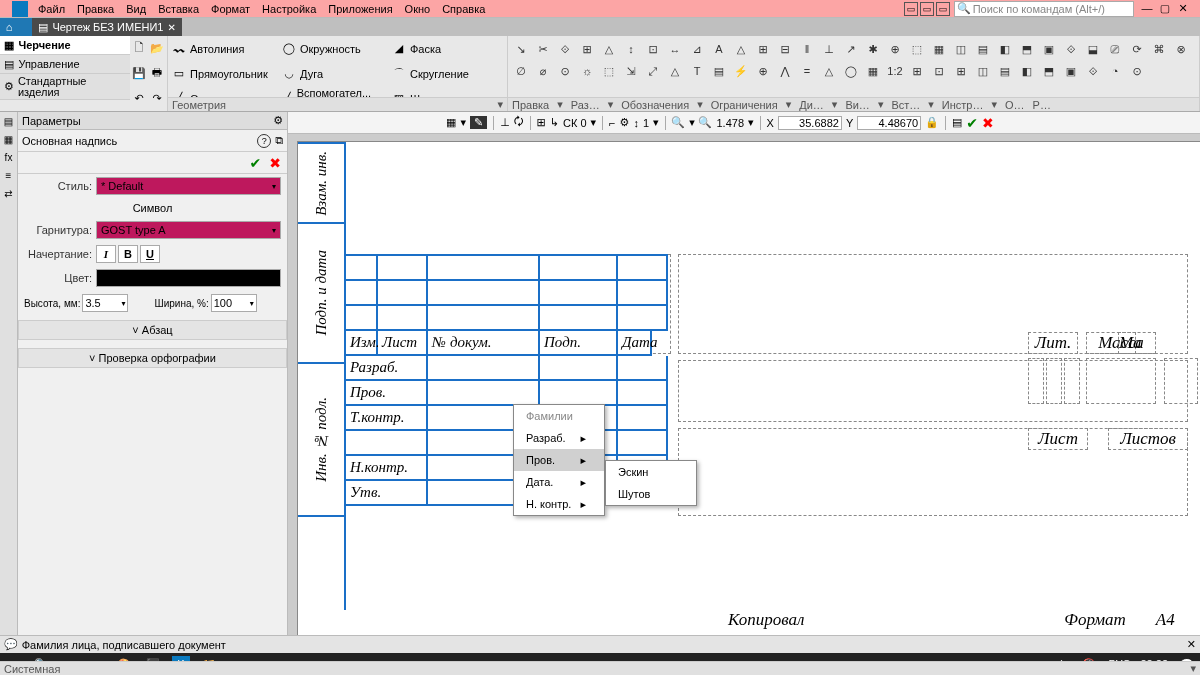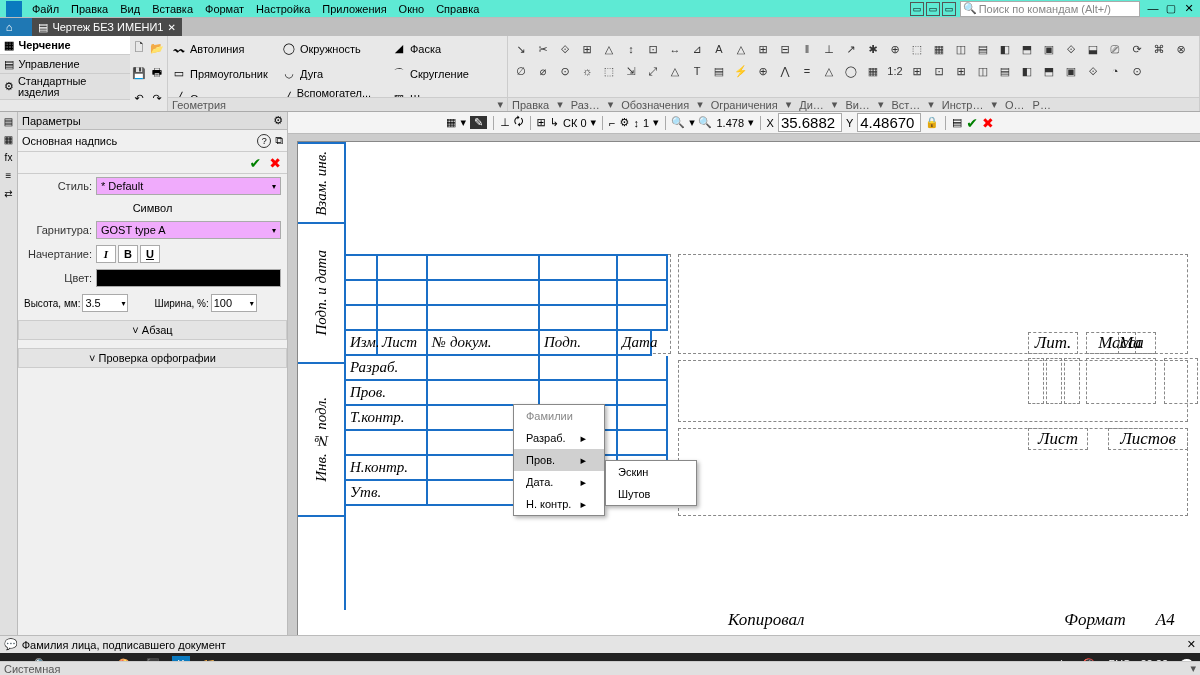--- a/index.html
+++ b/index.html
@@ -1,17 +1,17 @@
 <!DOCTYPE html>
 <html><head>
 <meta charset="utf-8">
 <style>
 * { margin:0; padding:0; box-sizing:border-box; font-family:"Segoe UI",Tahoma,sans-serif; font-size:11px; user-select:none; }
 body { background:#ccc; width:1200px; height:675px; overflow:hidden; position:relative; }
-.menubar { height:18px; background:#5eead4; border-bottom:1px solid #bbb; display:flex; align-items:center; padding:0 2px; }
+.menubar { height:18px; background:#fca5a5; border-bottom:1px solid #bbb; display:flex; align-items:center; padding:0 8px; }
 .app-icon { width:16px; height:16px; background:#0a7abf; margin:0 4px; }
 .menubar .item { padding:1px 6px; }
 .menubar .spacer { flex:1; }
 .win-icons { display:flex; gap:2px; align-items:center; }
 .win-icons span { width:14px; height:14px; display:inline-flex; align-items:center; justify-content:center; border:1px solid #555; font-size:9px; }
 .search-box { width:180px; height:16px; border:1px solid #aaa; background:#fff; margin:0 4px; padding:0 2px; color:#888; display:flex; align-items:center; gap:2px; }
 .sys-btns span { width:18px; display:inline-block; text-align:center; }
 .tabbar { height:18px; background:#1f78b4; display:flex; align-items:center; }
 .tab-home { width:18px; height:18px; display:flex; align-items:center; justify-content:center; color:#fff; }
 .tab { background:#4a4a4a; color:#fff; height:18px; display:flex; align-items:center; padding:0 6px; gap:4px; font-size:11px; }
@@ -37,39 +37,39 @@
 .left-icons span { width:14px; height:14px; font-size:10px; text-align:center; }
 .side-panel { width:270px; background:#f0f0f0; border-right:1px solid #bbb; display:flex; flex-direction:column; }
 .sp-header { height:18px; background:#ddd; display:flex; align-items:center; padding:0 4px; border-bottom:1px solid #bbb; }
 .sp-header .gear { margin-left:auto; }
 .sp-sub { height:22px; display:flex; align-items:center; padding:0 4px; gap:4px; border-bottom:1px solid #ccc; }
 .sp-sub .q { width:14px; height:14px; border:1px solid #333; border-radius:50%; text-align:center; line-height:12px; font-size:9px; }
 .sp-actions { height:22px; display:flex; align-items:center; justify-content:flex-end; padding:0 6px; gap:8px; border-bottom:1px solid #ccc; }
 .sp-actions .ok { color:green; font-size:14px; } .sp-actions .cancel { color:red; font-size:14px; }
 .prop-row { display:flex; align-items:center; height:24px; padding:0 6px; gap:4px; }
 .prop-row label { width:68px; text-align:right; color:#333; }
-.prop-row .field { flex:1; height:18px; background:#f0abfc; border:1px solid #aaa; padding:0 4px; display:flex; align-items:center;text-align:center; }
+.prop-row .field { flex:1; height:18px; background:#be185d; border:1px solid #aaa; padding:0 4px; display:flex; align-items:center;text-align:center; }
 .prop-row .drop::after { content:"▾"; margin-left:auto; font-size:8px; }
 .prop-head { text-align:center; padding:4px 0; }
 .style-btns { display:flex; gap:2px; }
 .style-btns span { width:20px; height:18px; border:1px solid #aaa; background:#fff; text-align:center; line-height:16px; font-weight:bold; }
 .style-btns .i { font-style:italic; font-family:serif; } .style-btns .u { text-decoration:underline; }
 .color-sw { flex:1; height:18px; background:#000; border:1px solid #aaa; }
 .hw-row { display:flex; gap:4px; padding:0 6px; height:26px; align-items:center; }
 .hw-row .half { flex:1; display:flex; align-items:center; gap:2px; }
 .hw-row .half label { font-size:10px; }
 .hw-row .half .mini { width:46px; height:18px; background:#fff; border:1px solid #aaa; padding:0 2px; display:flex; align-items:center; }
 .hw-row .half .mini::after { content:"▾"; margin-left:auto; font-size:8px; }
 .coll { height:20px; background:#e4e4e4; border:1px solid #ccc; margin:4px 0; text-align:center; line-height:18px; }
 .coll.sel { background:#d4d4d4; }
 .canvas-wrap { flex:1; background:#ccc; position:relative; overflow:hidden; }
 .topbar2 { position:absolute; top:0; left:0; right:0; height:22px; background:#f4f4f4; border-bottom:1px solid #bbb; display:flex; align-items:center; padding:0 4px; gap:4px; font-size:10px; z-index:5; }
 .topbar2 .sep { width:1px; height:14px; background:#aaa; margin:0 2px; }
 .topbar2 .coord { background:#fff; border:1px solid #aaa; padding:0 2px; }
-.topbar2 input { border:none; width:58px; font-size:15px; outline:none; }
+.topbar2 input { border:none; width:58px; font-size:11px; outline:none;text-align:right; }
 .paper { position:absolute; left:10px; top:30px; right:0; bottom:0; background:#fff; box-shadow:0 0 0 1px #888; }
 .vert-col { position:absolute; left:0; top:0; bottom:25px; width:48px; border-right:2px solid #1a6fc7; }
 .vert-cell { border-top:2px solid #1a6fc7; display:flex; align-items:center; justify-content:center; }
 .vtext { writing-mode:vertical-rl; transform:rotate(180deg); font-style:italic; font-family:serif; font-size:15px; }
 .stamp { position:absolute; left:48px; top:112px; border-top:2px solid #1a6fc7; }
 .stamp-row { display:flex; height:25px; }
 .stamp-cell { border-right:2px solid #1a6fc7; border-bottom:2px solid #1a6fc7; padding:0 4px; font-style:italic; font-family:serif; font-size:15px; display:flex; align-items:center; background:#fff; }
 .dashed-box { position:absolute; border:1px dashed #888; }
 .right-labels { font-style:italic; font-family:serif; font-size:17px; text-align:center; }
 .bottom-labels { position:absolute; left:380px; bottom:3px; right:0; height:22px; display:flex; }

